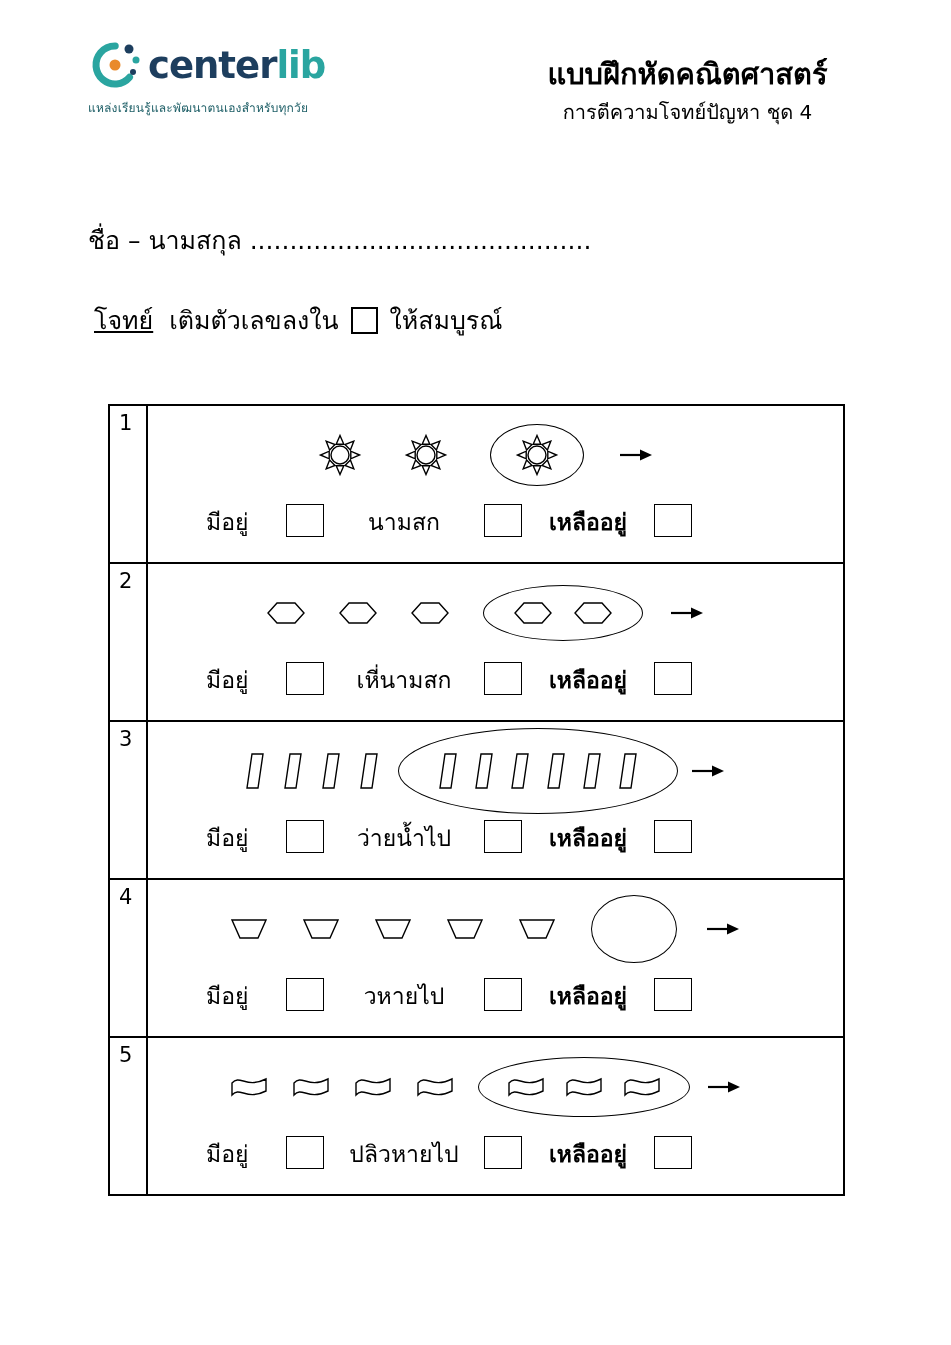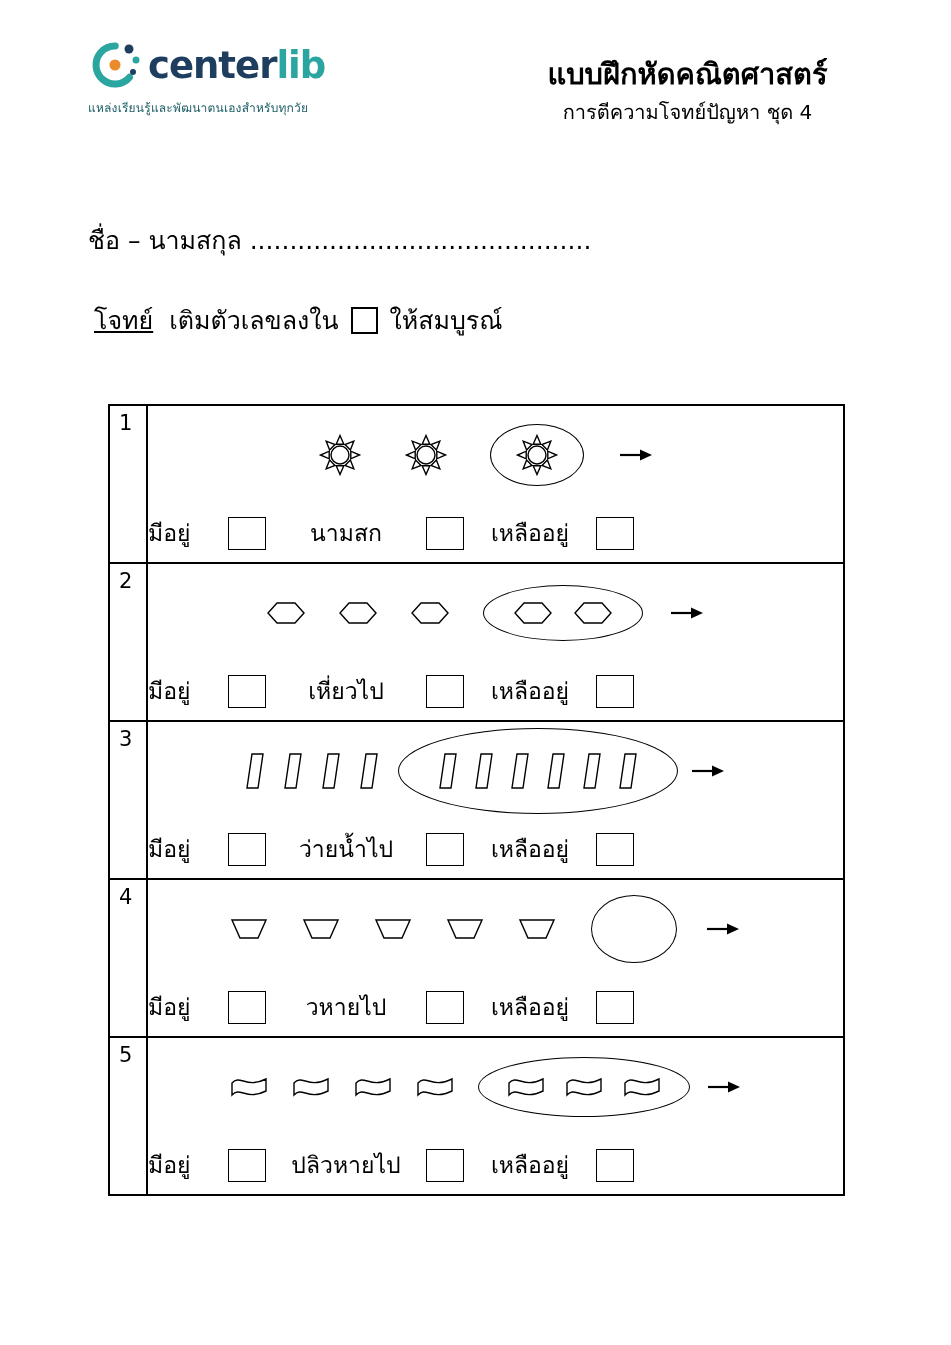--- a/index.html
+++ b/index.html
@@ -47,26 +47,26 @@
     flex:1; display:flex; align-items:center; justify-content:center;
     padding-right:22px;
   }
   .ellipse {
     border:1.7px solid #000; border-radius:50%;
     display:flex; align-items:center; justify-content:center;
     flex-shrink:0;
   }
   .arrow-wrap { margin-left:-6px; display:flex; align-items:center; }
   .labels {
-    height:58px; display:flex; align-items:center;
-    gap:10px; font-size:23px;
+    height:58px; display:flex; 
+    padding-left:58px; gap:10px; font-size:23px;
   }
   .lhave { width:70px; }
   .lverb { width:140px; text-align:center; }
-  .lremain { width:112px; text-align:center; }
+  .lremain { width:112px; text-align:center;font-weight:bold; }
   .abox { display:inline-block; width:38px; height:33px; border:1.8px solid #000; flex-shrink:0; }
   svg { display:block; }
 </style>
 </head>
 <body>
 
 <div class="page">
 
   <div class="logo-block">
     <div class="logo-row">
@@ -185,21 +185,21 @@
         <span class="arrow-wrap">
               <svg width="32" height="16" viewBox="0 0 32 16">
                 <line x1="0" y1="8" x2="21" y2="8" stroke="#000" stroke-width="2.2"></line>
                 <polygon points="20,2.5 32,8 20,13.5" fill="#000"></polygon>
               </svg>
             </span>
       </div>
       <div class="labels">
         <span class="lhave">มีอยู่</span>
         <span class="abox"></span>
-        <span class="lverb">เหี่ยวไป</span>
+        <span class="lverb">เหี่นามสก</span>
         <span class="abox"></span>
         <span class="lremain">เหลืออยู่</span>
         <span class="abox"></span>
       </div>
     </div>
       </div>
       <div class="prow">
     <div class="num">3</div>
     <div class="cell">
       <div class="shapes" style="gap:20px">

